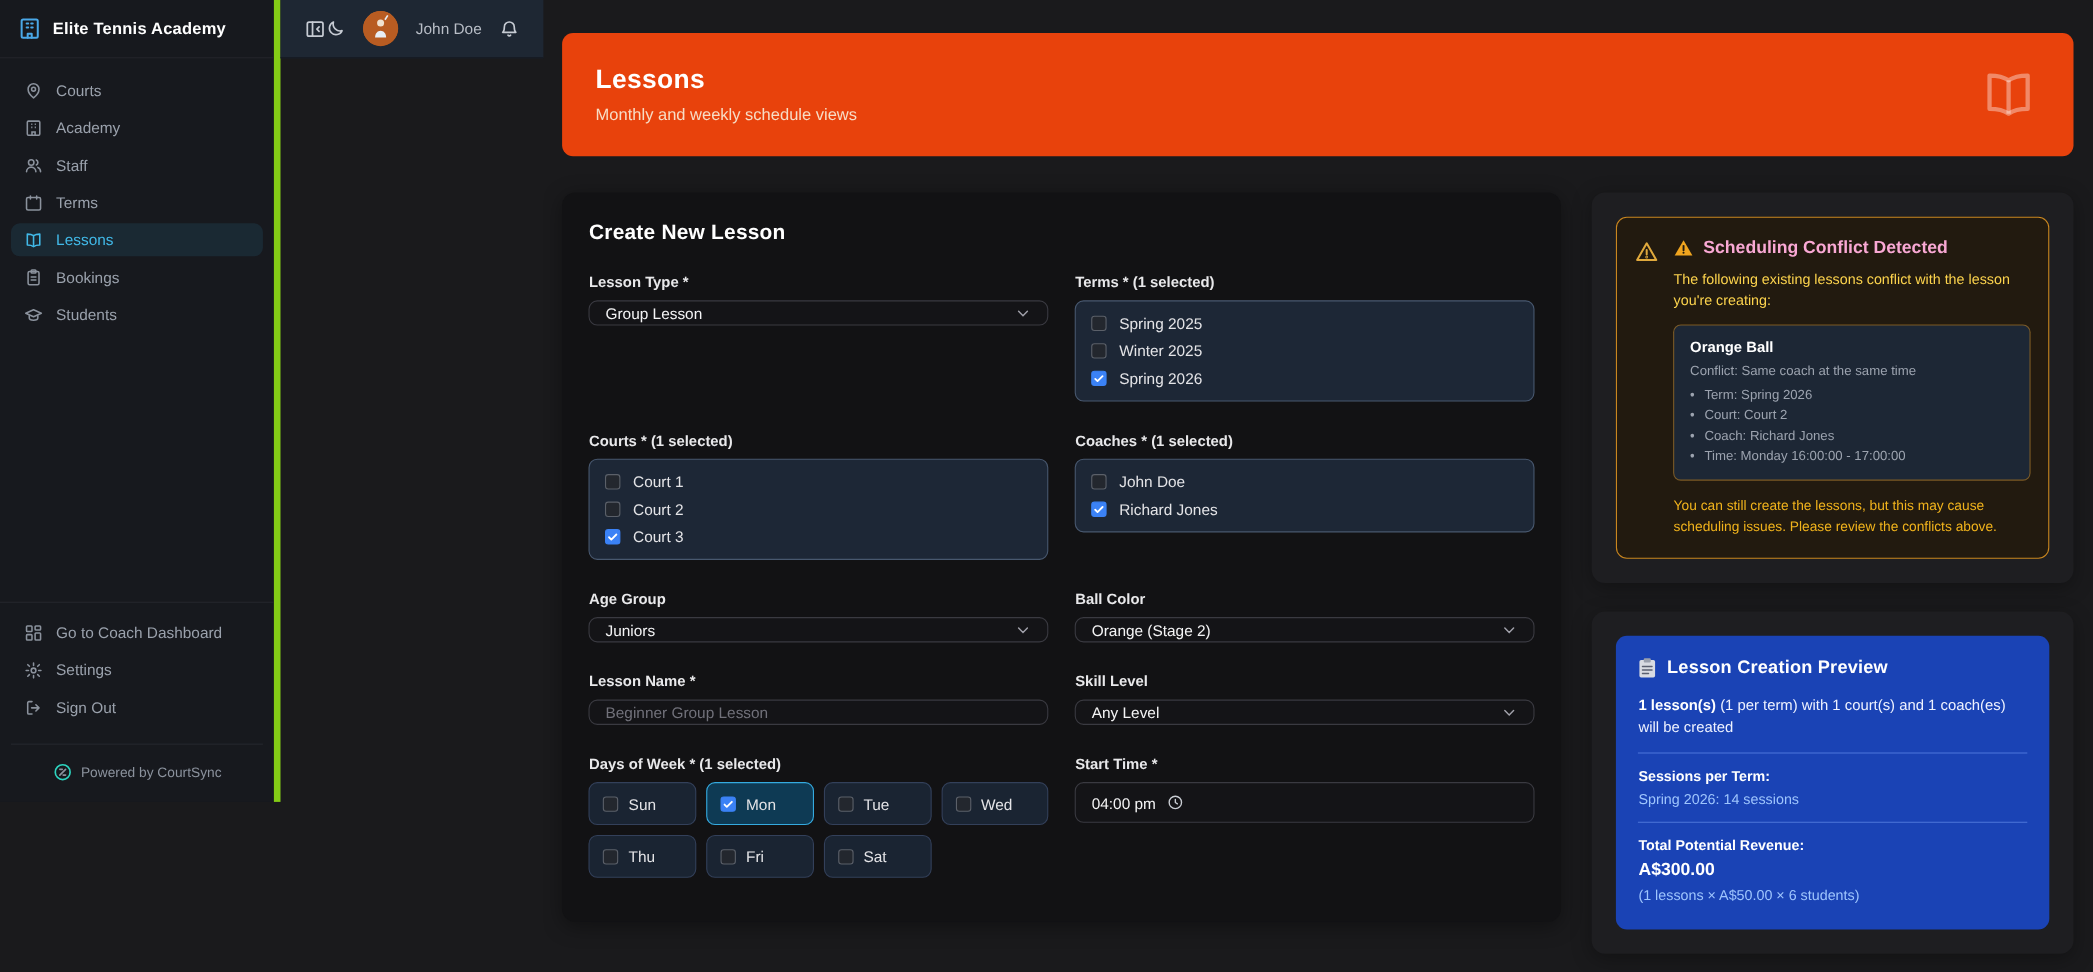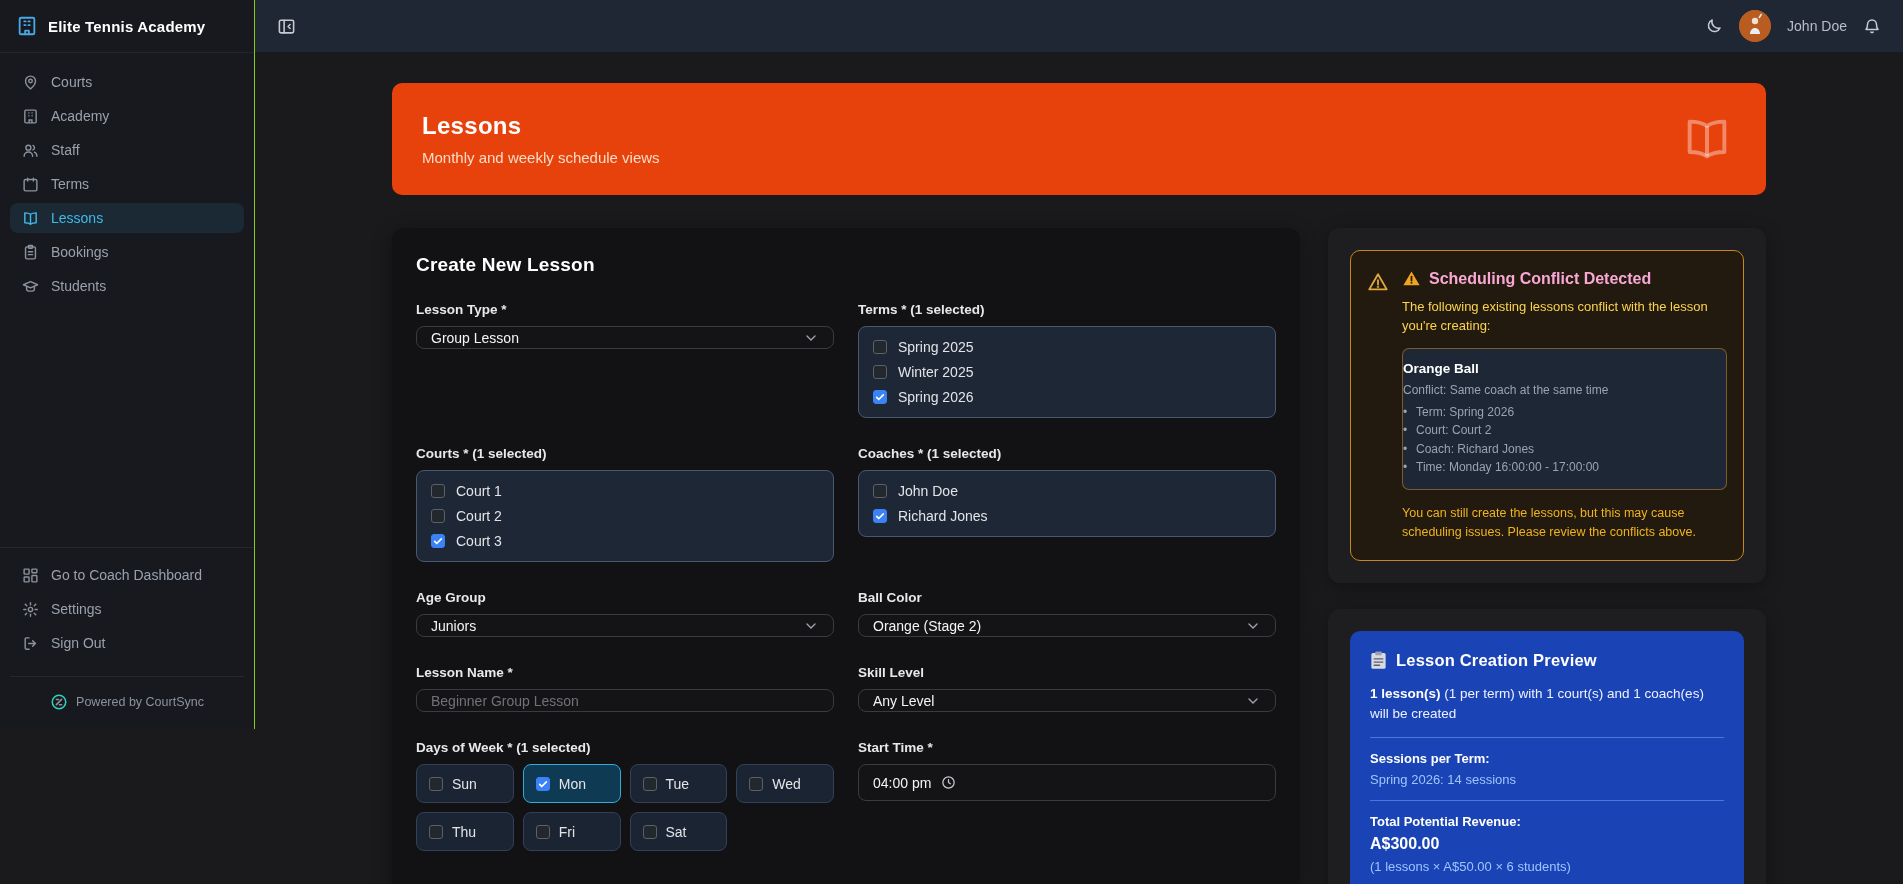--- a/index.html
+++ b/index.html
@@ -7,21 +7,21 @@
   body {
     font-family:"Liberation Sans", sans-serif;
     background:#1a1a1c; color:#e5e7eb;
     display:flex;
   }
   svg { display:block; }
 
   
   .sidebar {
     width:255px; min-width:255px; height:729px;
-    background:#17191e; border-right:1px solid #84cc16;
+    background:#17191e; border-right:6px solid #84cc16;
     display:flex; flex-direction:column;
   }
   .logo-row {
     height:53px; display:flex; align-items:center; gap:10px;
     padding:0 16px; border-bottom:1px solid #23252b;
   }
   .logo-text { font-size:15px; font-weight:bold; color:#fff; letter-spacing:.2px; }
   .nav { padding:14px 10px 0 10px; flex:1; }
   .nav-item {
     display:flex; align-items:center; gap:12px;
@@ -33,21 +33,21 @@
   .nav-item.active .ni { color:#41b9e8; }
   .sidebar-footer { padding:12px 10px 0 10px; border-top:1px solid #25272d; }
   .powered {
     margin:14px 10px 0 10px; padding:16px 0 18px 0;
     border-top:1px solid #25272d;
     display:flex; align-items:center; justify-content:center; gap:8px;
     color:#8b929d; font-size:12.5px;
   }
 
   
-  .right-zone { flex:1; display:flex; flex-direction:column; height:884px; }
+  .right-zone { flex:1; display:flex; flex-direction:row; height:884px; }
   .topbar {
     height:53px; min-height:53px; background:#1e2733;
     border-bottom:1px solid #161a21;
     display:flex; align-items:center; padding:0 22px;
   }
   .collapse-btn { color:#c6cbd3; cursor:pointer; }
   .topbar-right { margin-left:auto; display:flex; align-items:center; gap:16px; }
   .icon-btn { color:#c6cbd3; cursor:pointer; }
   .avatar {
     width:32px; height:32px; border-radius:50%;
@@ -124,21 +124,21 @@
     background:#221a0f; border:1.5px solid #c9861f; border-radius:10px;
     padding:18px 16px; display:flex; gap:13px;
   }
   .conflict-side-icon { color:#e0a93c; padding-top:2px; }
   .conflict-body { flex:1; }
   .conflict-title-row { display:flex; align-items:center; gap:8px; margin-bottom:10px; }
   .conflict-title { font-size:16px; font-weight:bold; color:#f9a8d4; }
   .conflict-intro { font-size:13px; color:#fcd34d; line-height:1.45; margin-bottom:12px; }
   .conflict-detail {
     background:#1d2735; border:1px solid rgba(201,134,31,0.55); border-radius:7px;
-    padding:12px 0; margin-bottom:14px;
+    padding:12px 14px; margin-bottom:14px;
   }
   .conflict-lesson { font-size:13.5px; font-weight:bold; color:#fff; margin-bottom:7px; }
   .conflict-reason { font-size:12px; color:#9ca3af; margin-bottom:6px; }
   .conflict-list { list-style:none; }
   .conflict-list li {
     font-size:12px; color:#9ca3af; line-height:1.55;
     padding-left:13px; position:relative;
   }
   .conflict-list li::before { content:"•"; position:absolute; left:0; color:#9ca3af; }
   .conflict-footer { font-size:12.5px; color:#f1b31c; line-height:1.5; }

